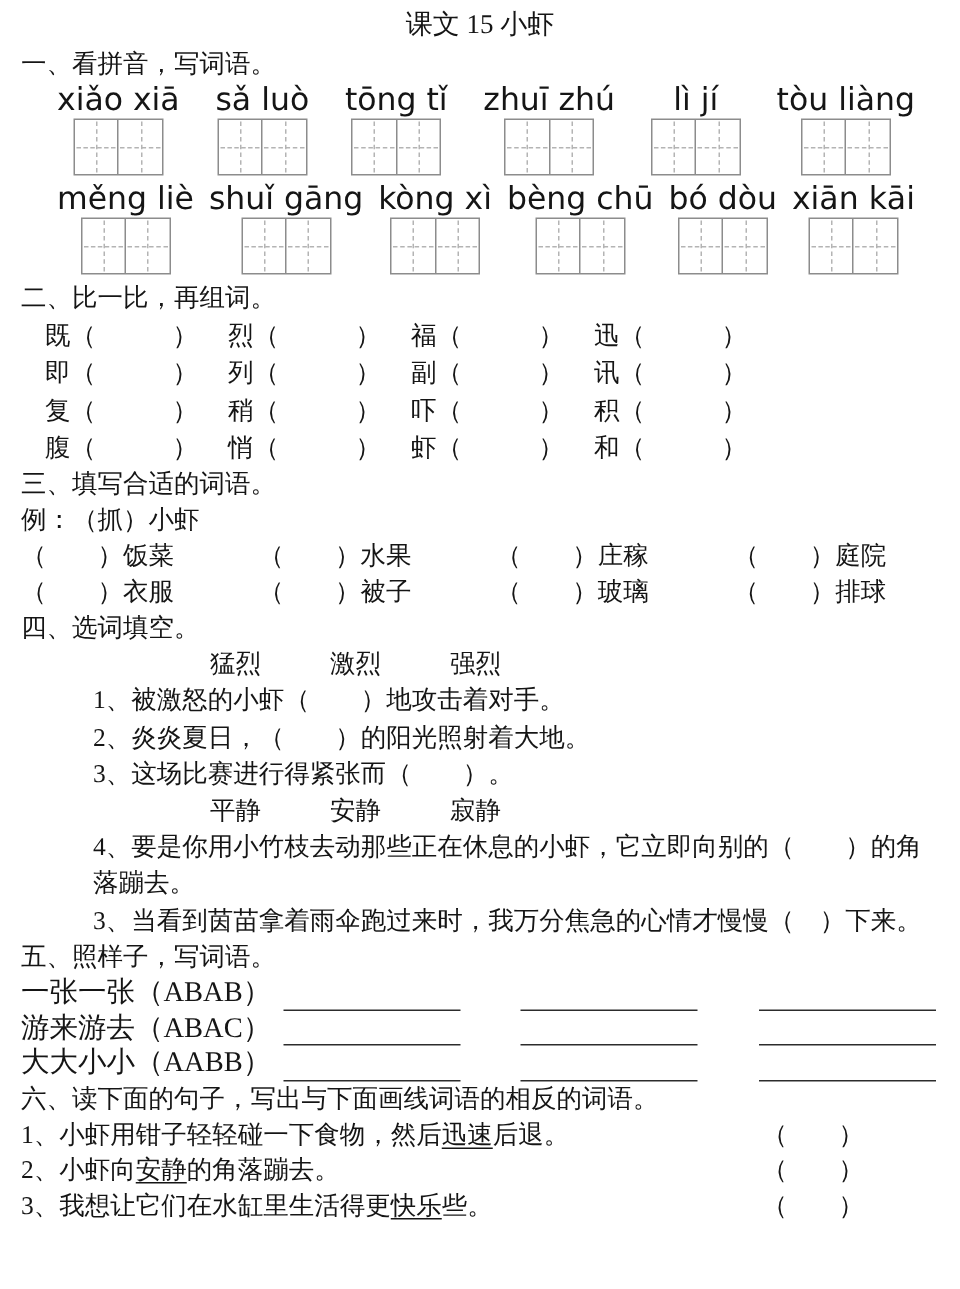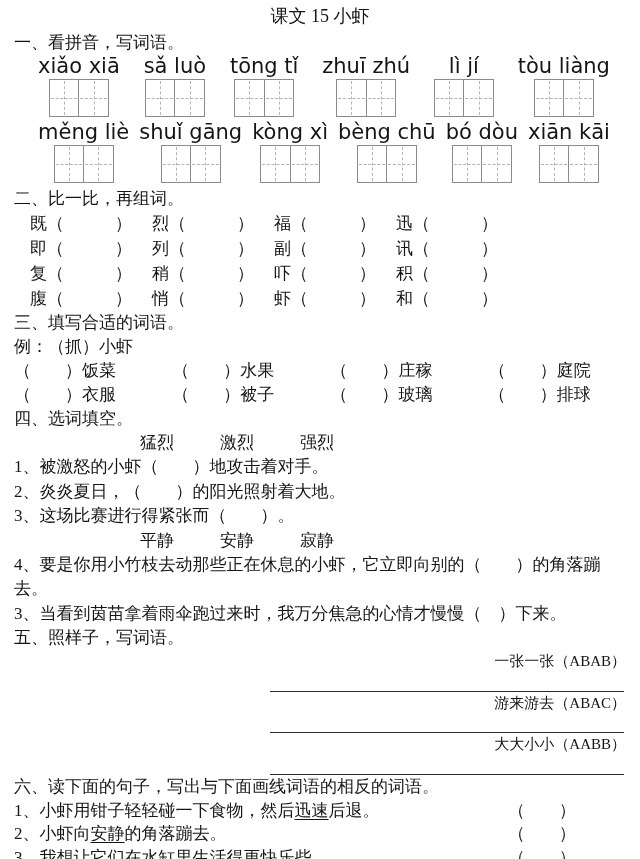--- a/index.html
+++ b/index.html
@@ -28,24 +28,24 @@
   .s2-row{display:flex;padding-left:16px;font-size:17px;line-height:25px;}
   .s2-cell{width:122px;white-space:nowrap;}
 
   
   .s3-row{display:flex;font-size:17px;line-height:24px;gap:21px;}
   .s3-cell{width:151px;white-space:nowrap;}
 
   
   .opt-row{padding-left:126px;font-size:17px;line-height:24px;}
   .opt-row .opt{margin-right:46px;}
-  .s4-item{font-size:17px;line-height:24.5px;max-width:594px;}
-
-  
-  .s5-row{display:flex;align-items:flex-end;font-size:15px;line-height:23.5px;flex-direction:column;}
+  .s4-item{font-size:17px;line-height:24.5px;max-width:594px;margin-left:48px;}
+
+  
+  .s5-row{display:flex;align-items:flex-end;font-size:19px;line-height:23.5px;}
   .s5-label{white-space:nowrap;}
   .s5-blanks{flex:1;display:flex;justify-content:space-between;padding:0 2px 0 8px;}
   .wline{width:118px;border-bottom:1.6px solid #2c2c2c;height:17px;}
 
   
   .s6-item{display:flex;justify-content:space-between;padding-right:50px;font-size:17px;line-height:23.5px;}
   .s6-text{white-space:nowrap;}
   .ul{text-decoration:underline;text-underline-offset:3px;}
   .s6-paren{white-space:nowrap;}
 </style>

